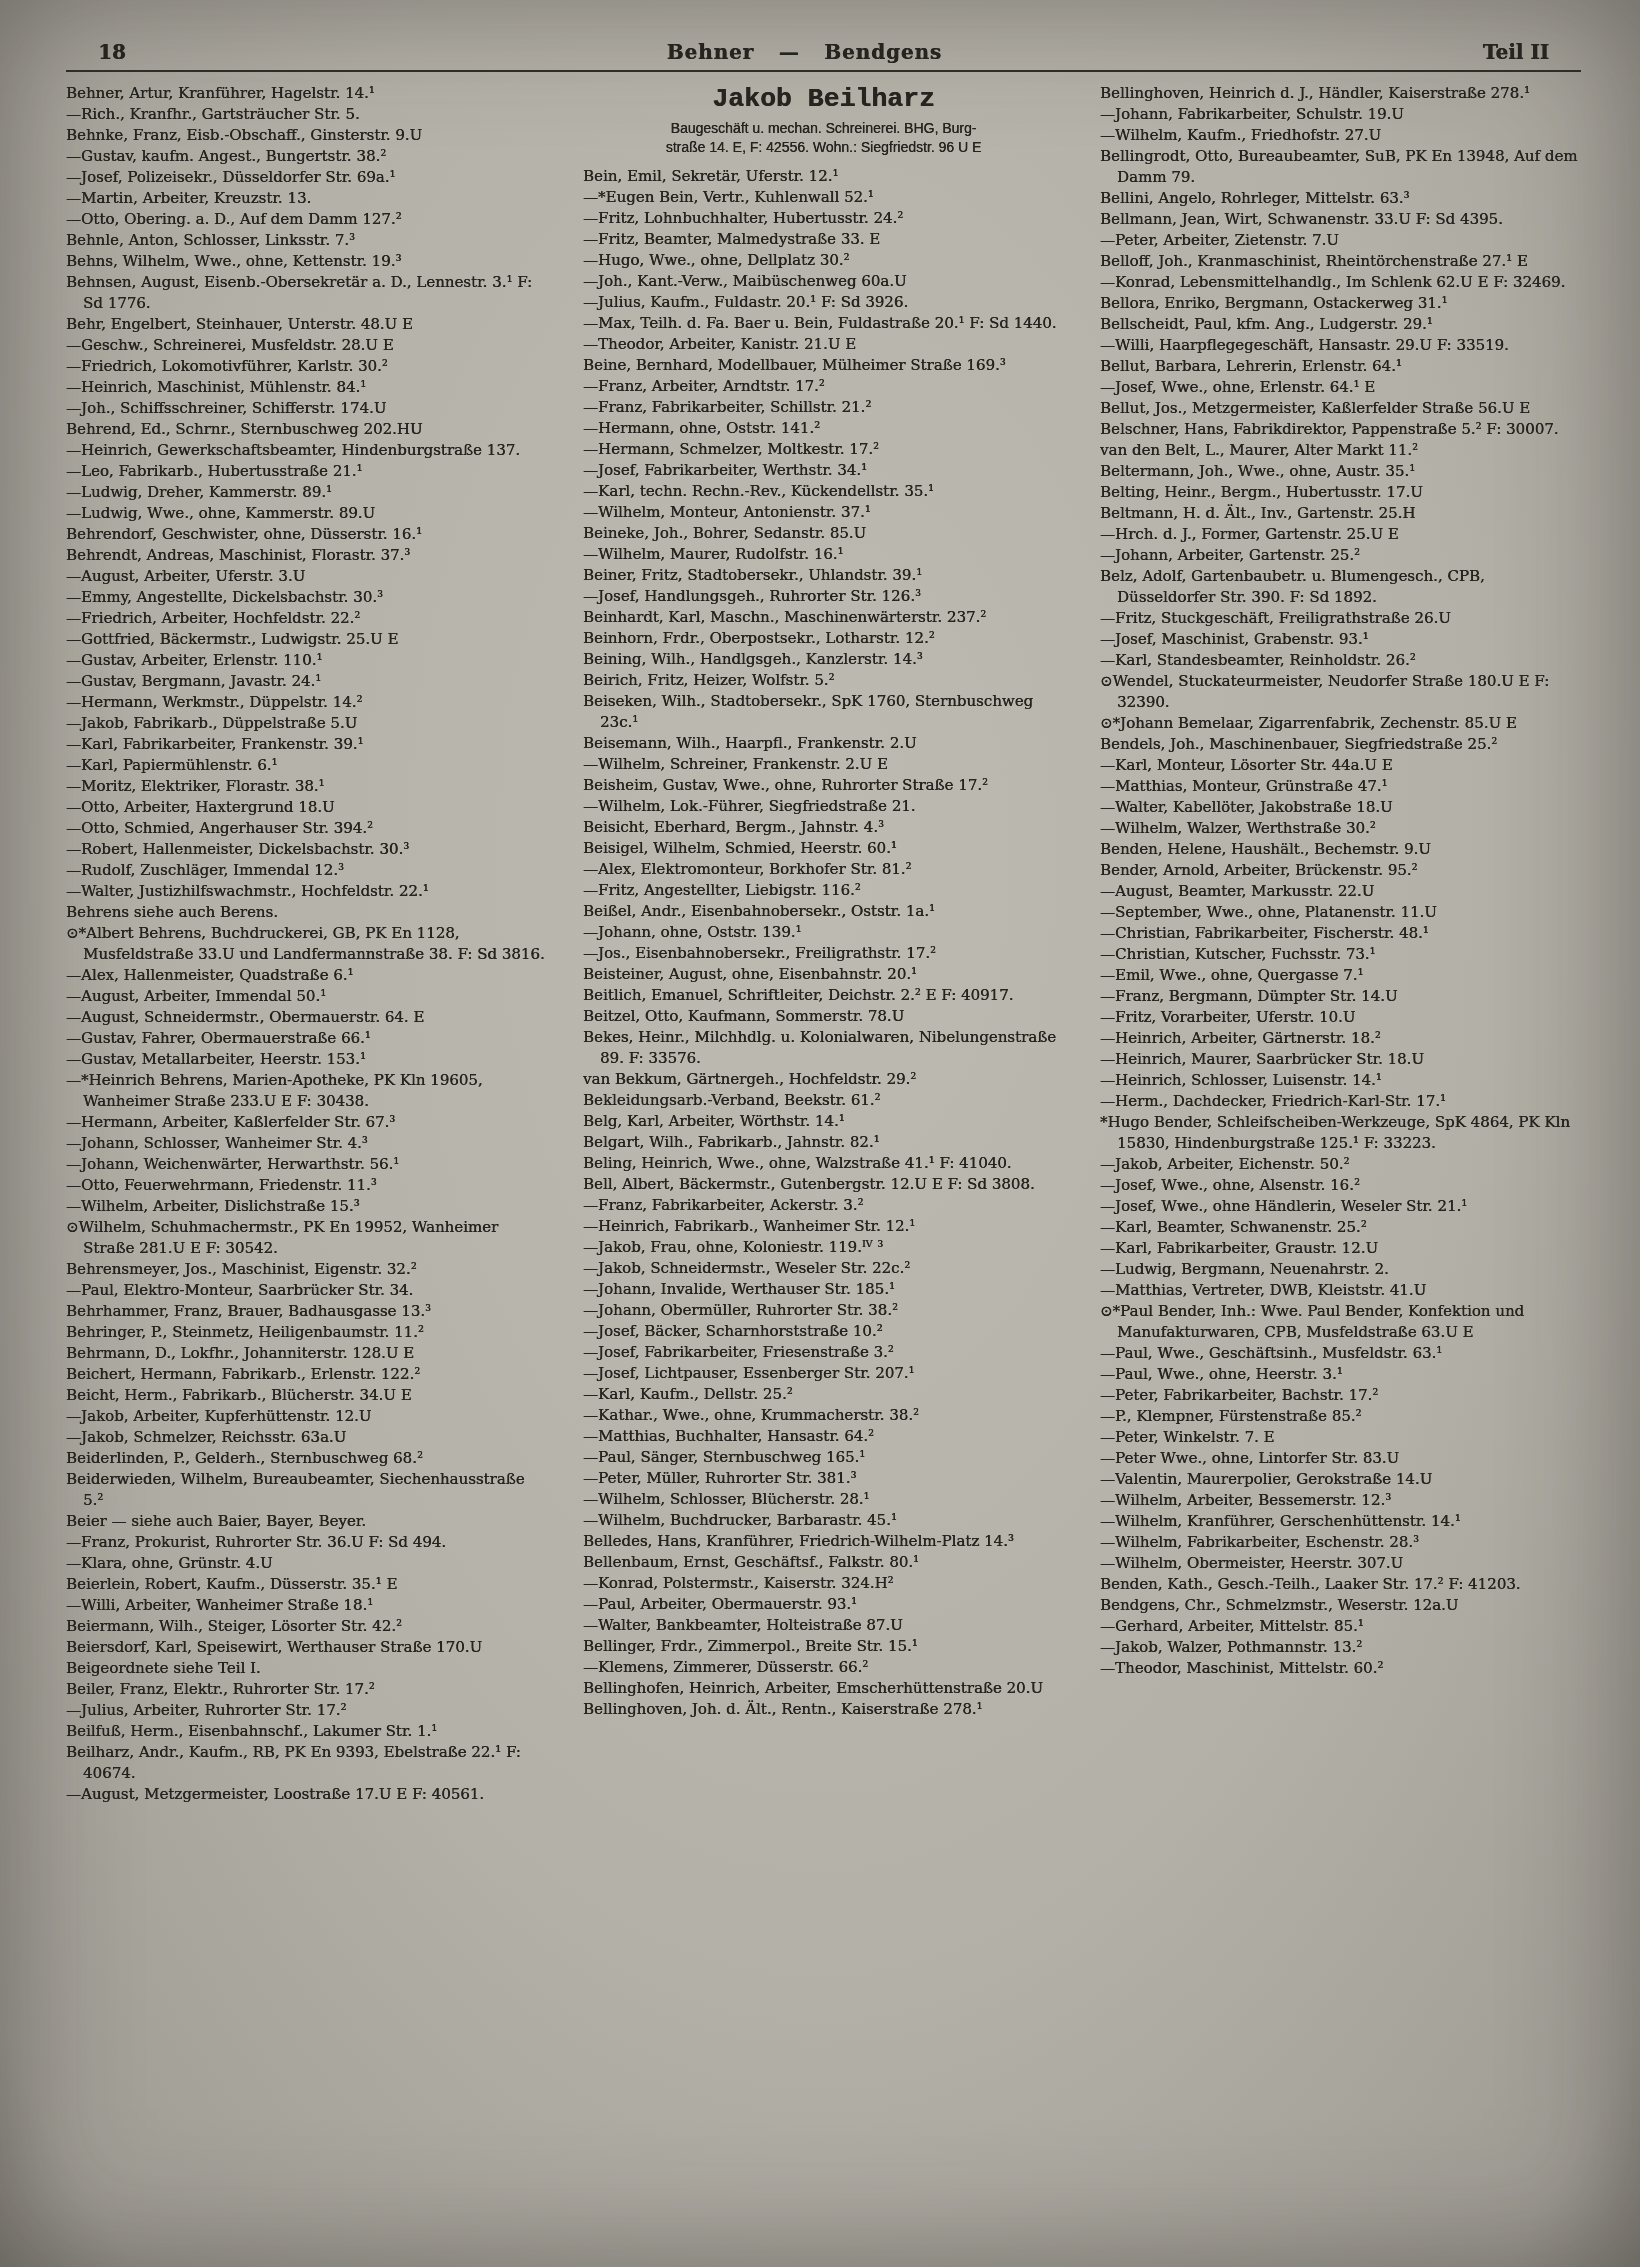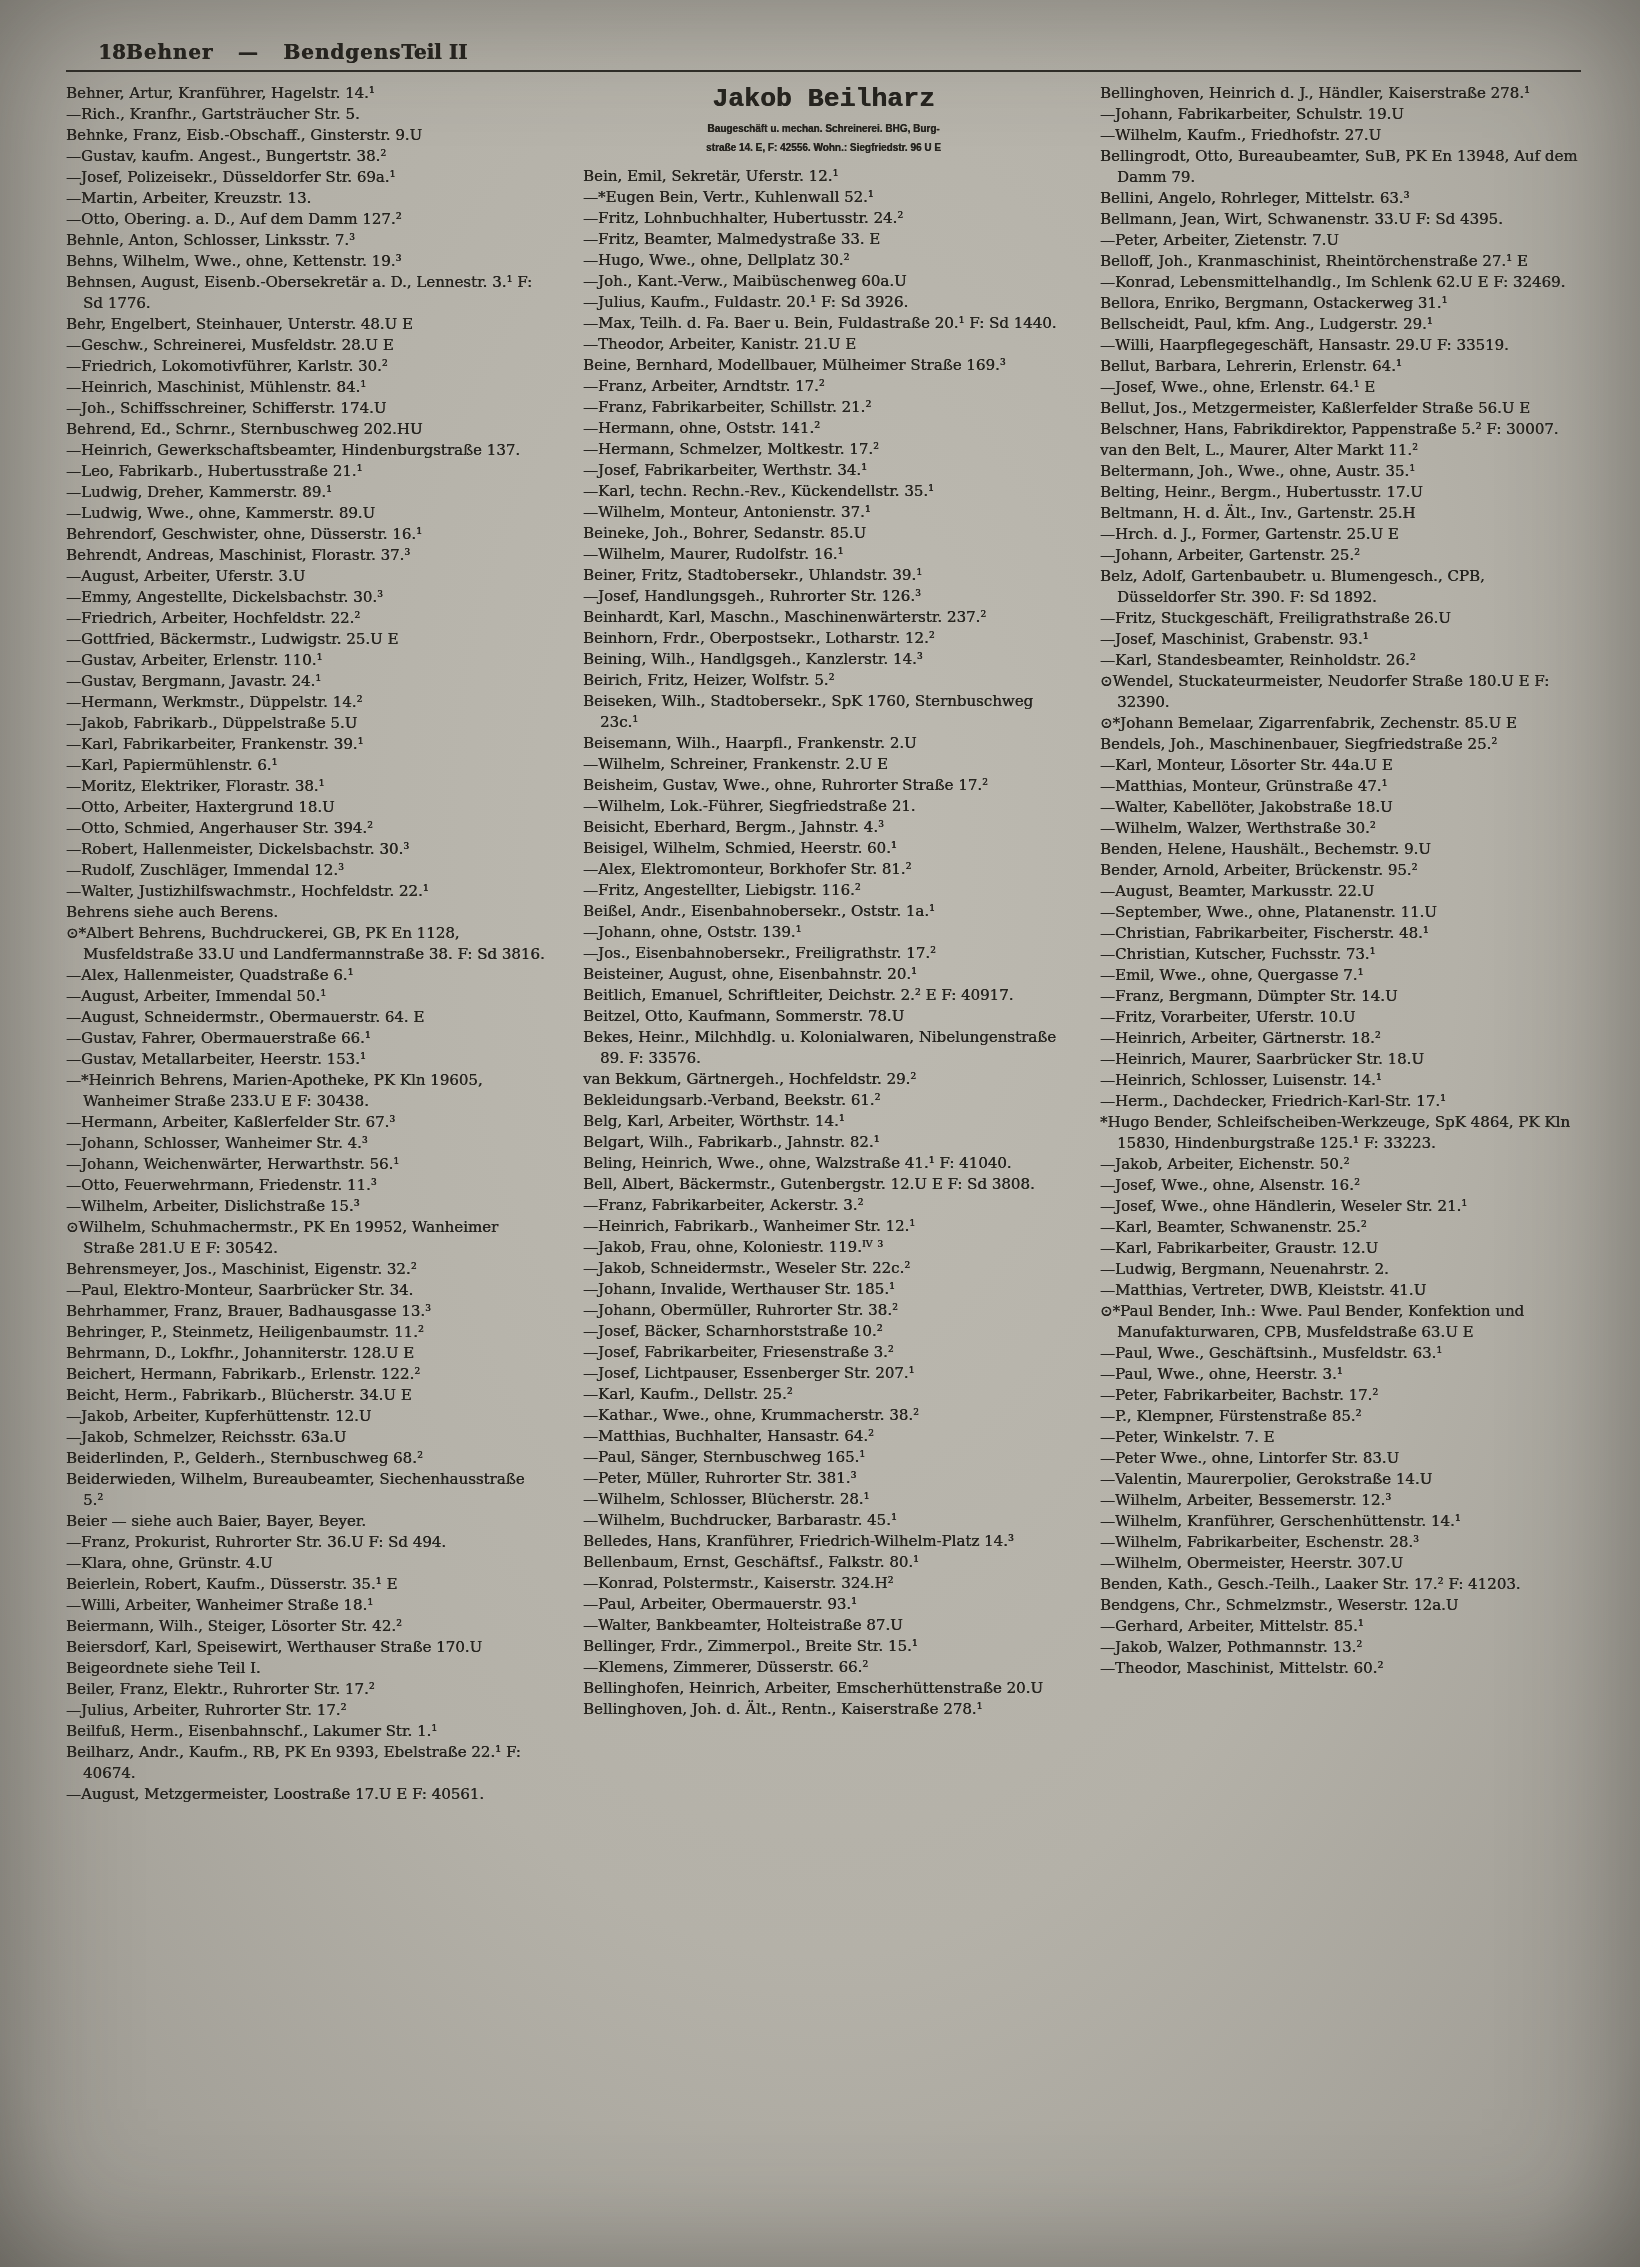--- a/index.html
+++ b/index.html
@@ -13,21 +13,21 @@
   }
   .paper {
     position:absolute; inset:0;
     background:radial-gradient(ellipse at 50% 38%, #bdbab1 0%, #b4b1a8 55%, #a09d95 92%, #8f8c84 100%);
     box-shadow: inset 0 0 132px rgba(40,38,34,0.45);
   }
   .content {
     position:absolute; left:66px; top:40px; right:59px; bottom:28px;
   }
   .header {
-    display:flex; align-items:baseline;
+    display:flex; justify-content:space-between; align-items:baseline;
     font-weight:bold; font-size:20px;
     padding:0 32px 5.7px 32px;
     text-shadow:0.4px 0 0 currentColor;
   }
   .header-center { letter-spacing:0.9px; }
   .header-center .dash { padding:0 24.6px; }
   .rule {
     border-top:2.4px solid #2f2d28;
     margin:0 0 11.4px 0;
   }
@@ -40,21 +40,21 @@
   }
   .entry { padding-left:17px; text-indent:-17px; }
   .ad { text-align:center; margin:0 3.8px 9.5px 3.8px; }
   .ad-title {
     font-size:26.5px; font-weight:bold; line-height:32px; margin-bottom:3.8px;
     text-shadow:0.5px 0 0 currentColor;
     font-family:Liberation Mono, monospace;
   }
   .ad-line {
     font-family:"Liberation Sans", sans-serif;
-    font-weight:bold; font-size:10px; line-height:19px;
+    font-weight:normal; font-size:14px; line-height:19px;
   }
 </style>
 </head>
 <body>
 
 <div class="paper">
   <div class="content">
 
     <div class="header">
       <span>18</span>

